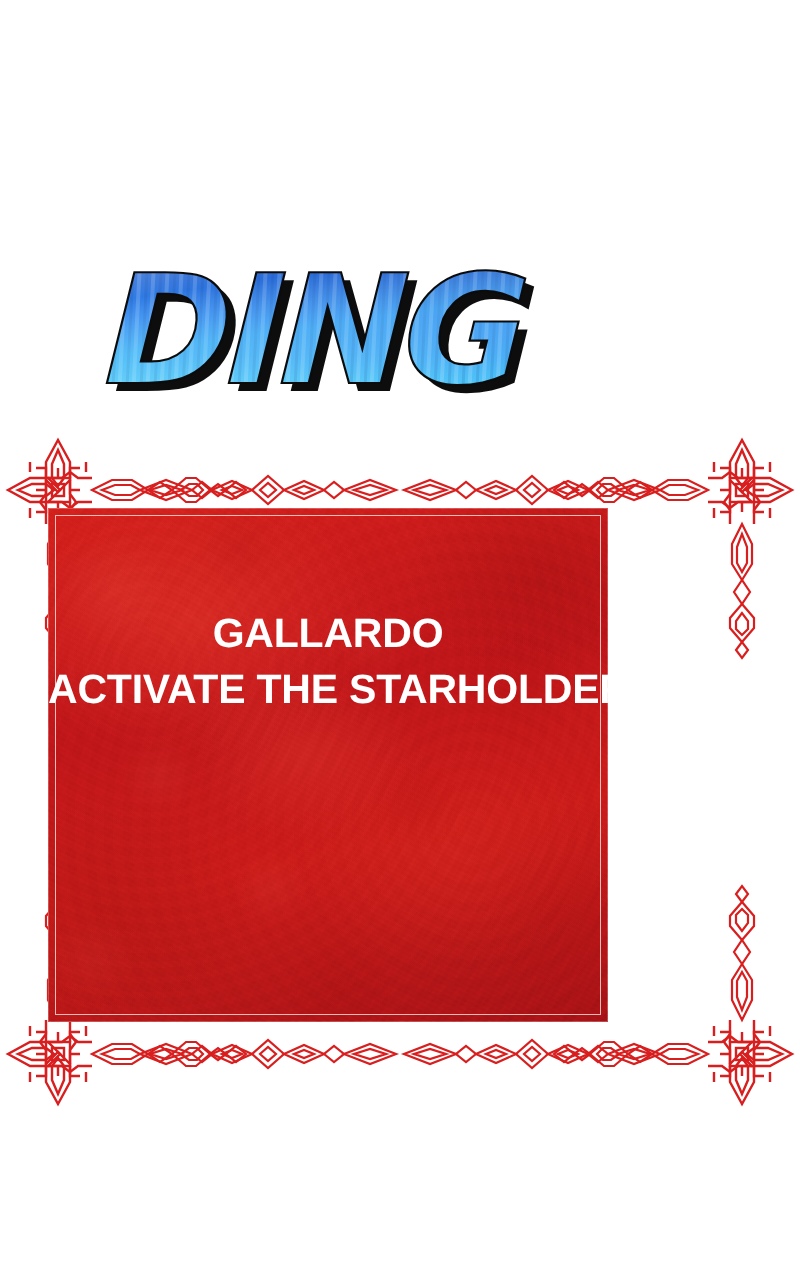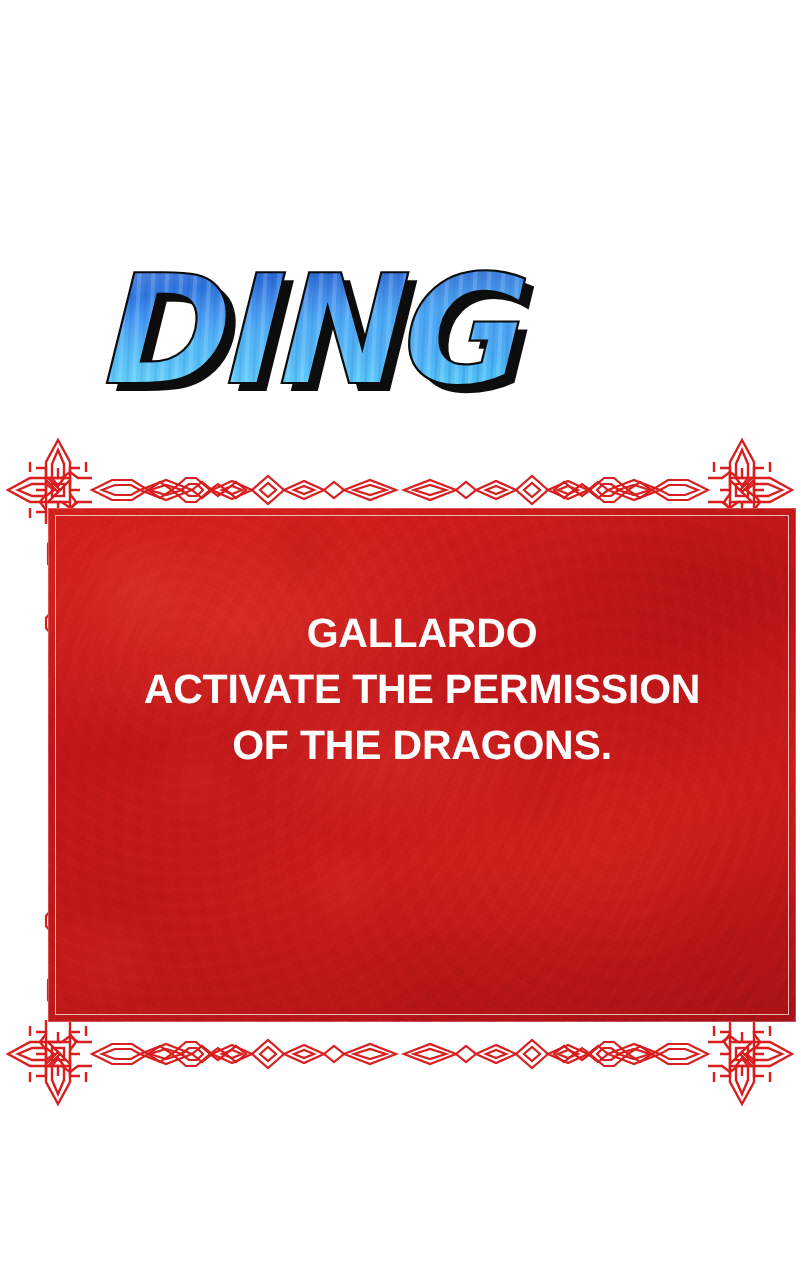--- a/index.html
+++ b/index.html
@@ -56,21 +56,21 @@
     width: 800px;
     height: 680px;
     overflow: visible;
   }
 
   
   .message-panel {
     position: absolute;
     left: 48px;
     top: 508px;
-    width: 748px;
+    width: 560px;
     height: 514px;
     background-color: #c9181a;
     background-image:
       radial-gradient(ellipse 55% 42% at 26% 22%, rgba(228,56,44,0.55) 0%, rgba(228,56,44,0) 62%),
       radial-gradient(ellipse 46% 34% at 72% 68%, rgba(215,40,32,0.48) 0%, rgba(215,40,32,0) 64%),
       radial-gradient(ellipse 38% 30% at 88% 14%, rgba(160,14,16,0.42) 0%, rgba(160,14,16,0) 66%),
       radial-gradient(ellipse 42% 32% at 10% 78%, rgba(168,18,18,0.40) 0%, rgba(168,18,18,0) 68%),
       radial-gradient(ellipse 30% 24% at 46% 48%, rgba(232,66,50,0.30) 0%, rgba(232,66,50,0) 70%),
       linear-gradient(168deg, #d4201c 0%, #c0161a 38%, #cb1c1a 64%, #a81216 100%);
     box-shadow: 0 0 0 1px rgba(255,255,255,0.25) inset;
@@ -281,18 +281,17 @@
     </svg>
   </div>
 
   <div class="message-panel">
     <div class="panel-texture"></div>
     <div class="panel-texture2"></div>
     <div class="panel-inner-rule"></div>
 
     <div class="message-text">
       <span class="line">GALLARDO</span>
-      <span class="line">ACTIVATE THE PERMISSION</span>
-      <span class="line">OF THE DRAGONS.</span>
+      <span class="line">ACTIVATE THE STARHOLDER</span>
     </div>
   </div>
 
 </div>
 
 </body></html>

